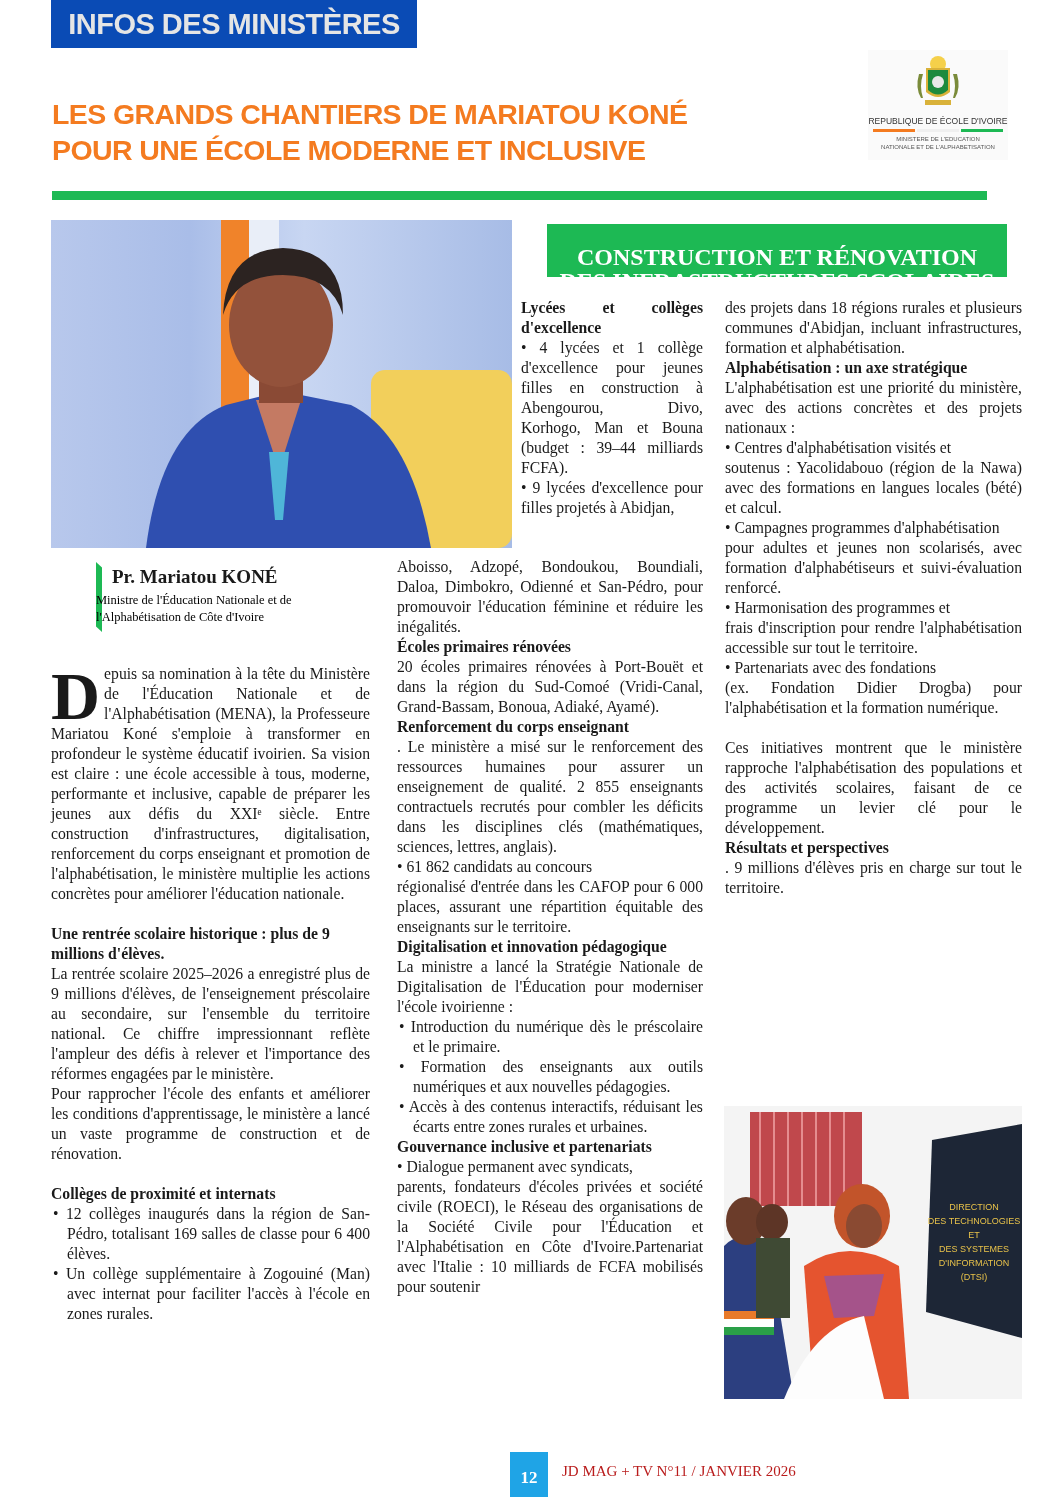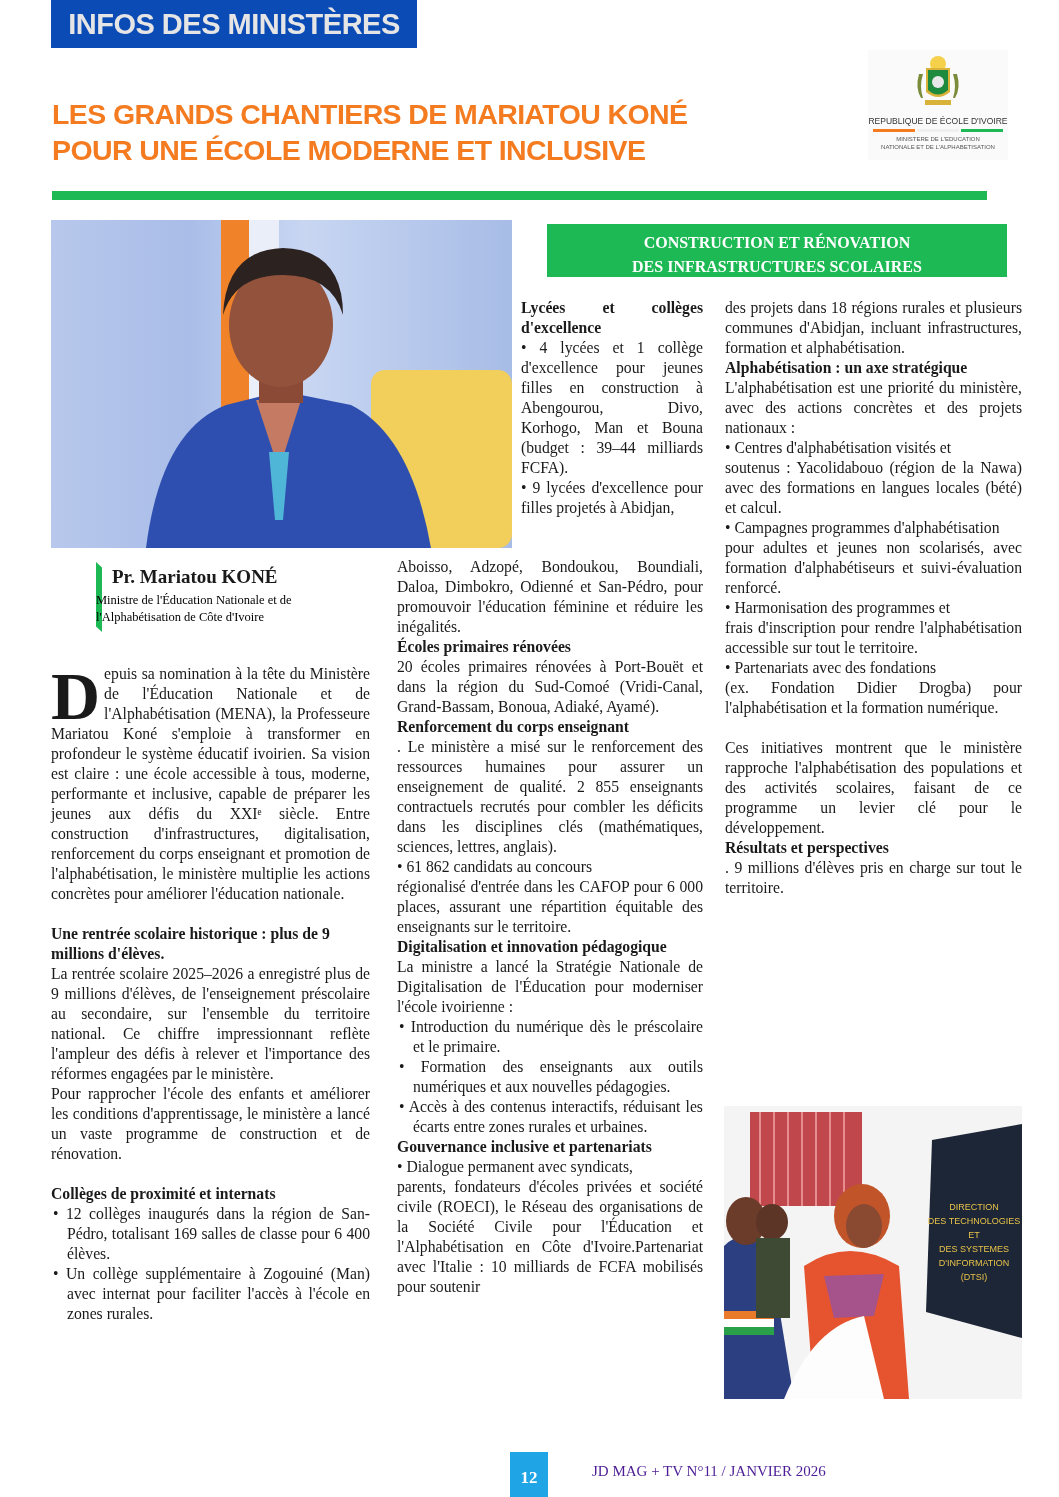--- a/index.html
+++ b/index.html
@@ -32,31 +32,31 @@
   .col { position: absolute; font-size: 15.7px; line-height: 20px; text-align: justify; }
   .col p { margin: 0; }
   .col .h { font-weight: bold; text-align: left; }
   .col .bl { padding-left: 16px; text-indent: -14px; }
   .gap { height: 20px; }
 
   .col-left { left: 51px; top: 664px; width: 319px; }
   .dropcap { float: left; font-size: 68px; line-height: 56px; font-weight: bold; margin: 4px 4px 0 0; font-family: "Liberation Serif", serif; }
 
   .box-title { position: absolute; left: 547px; top: 224px; width: 460px; height: 53px; background: #1db954; color: #fff;
-    font-weight: bold; font-size: 16px; line-height: 24px; text-align: center; padding-top: 7px; }
+    font-weight: bold; font-size: 24px; line-height: 24px; text-align: center; padding-top: 21px; }
 
   .col-mid-top { left: 521px; top: 298px; width: 182px; }
   .col-mid { left: 397px; top: 557px; width: 306px; }
   .col-right { left: 725px; top: 298px; width: 297px; }
 
   .photo-event { position: absolute; left: 724px; top: 1106px; width: 298px; height: 293px; overflow: hidden; background: #f3f3f3; }
 
   .footer-num { position: absolute; left: 510px; top: 1452px; width: 38px; height: 45px; background: #1fa4e6; color: #fff;
     font-weight: bold; font-size: 17px; text-align: center; padding-top: 16px; }
-  .footer-text { position: absolute; left: 592px; top: 1463px; font-size: 15px; color: #4c1d95; }
+  .footer-text { position: absolute; left: 562px; top: 1463px; font-size: 15px; color: #b91c1c; }
 </style>
 </head>
 <body>
 
 <div class="section-tag">INFOS DES MINISTÈRES</div>
 
 <h1 class="headline">
   <span>LES GRANDS CHANTIERS DE MARIATOU KONÉ</span><br>
   <span>POUR UNE ÉCOLE MODERNE ET INCLUSIVE</span>
 </h1>

